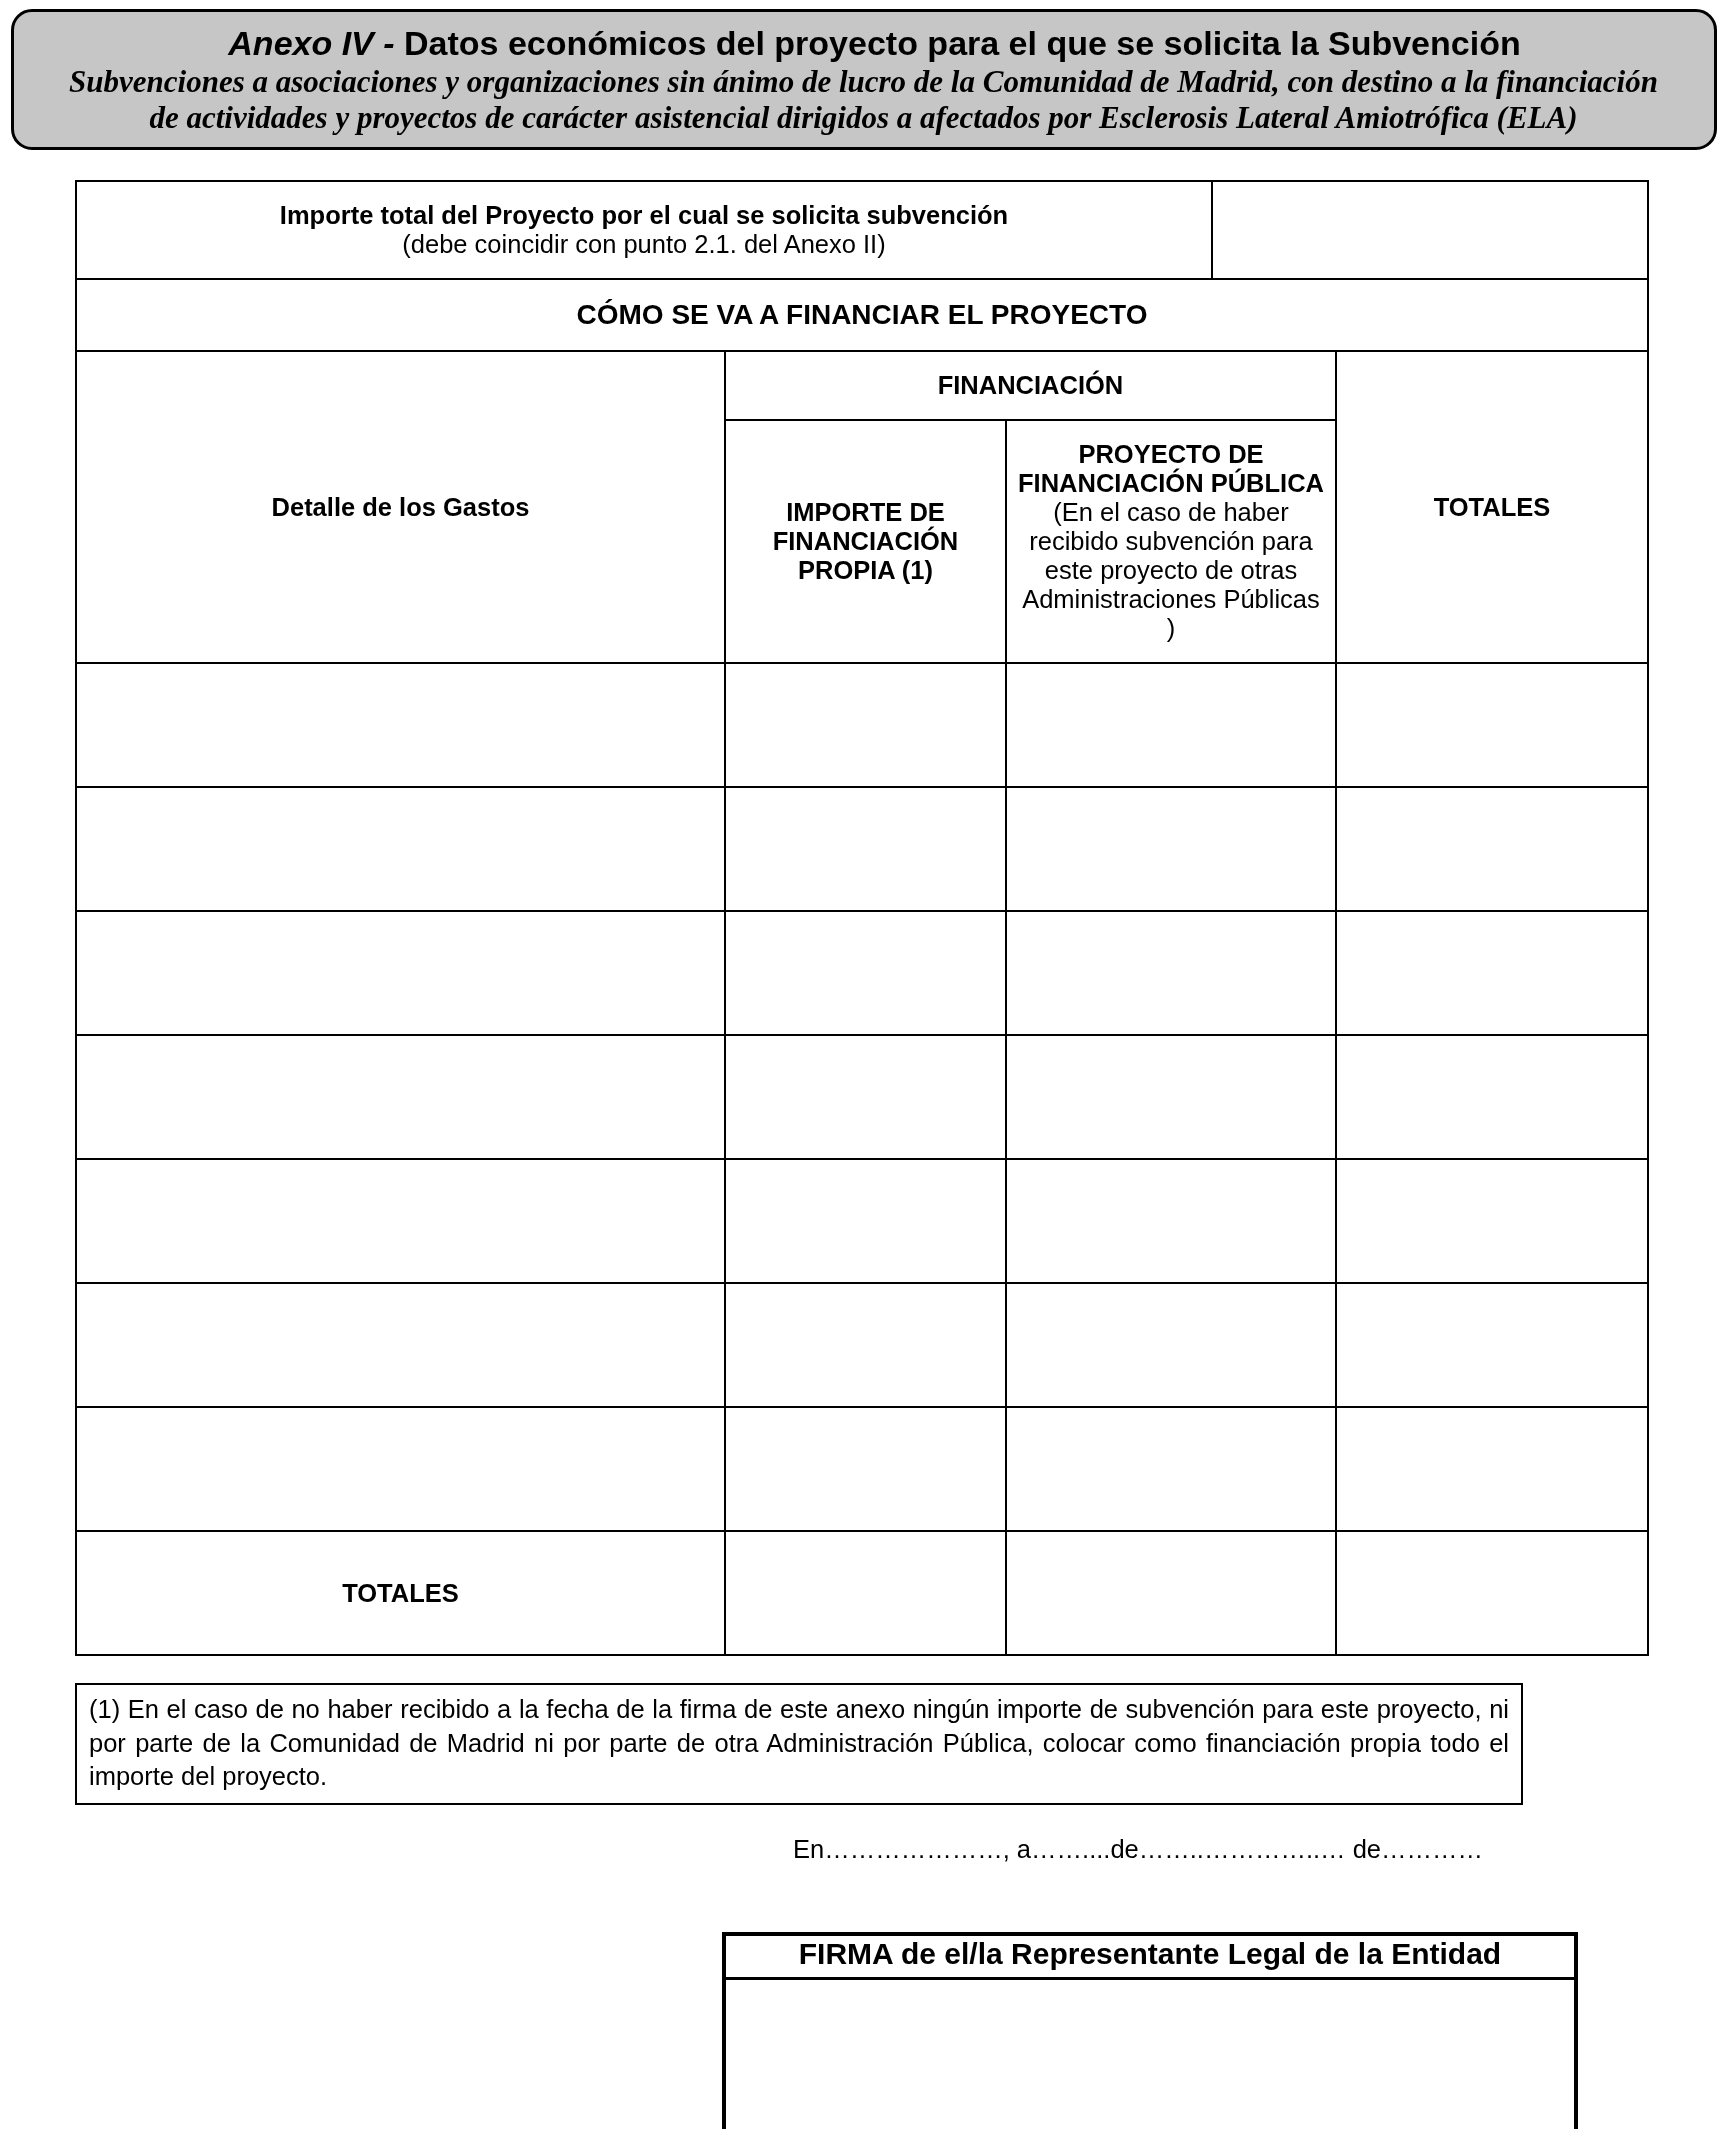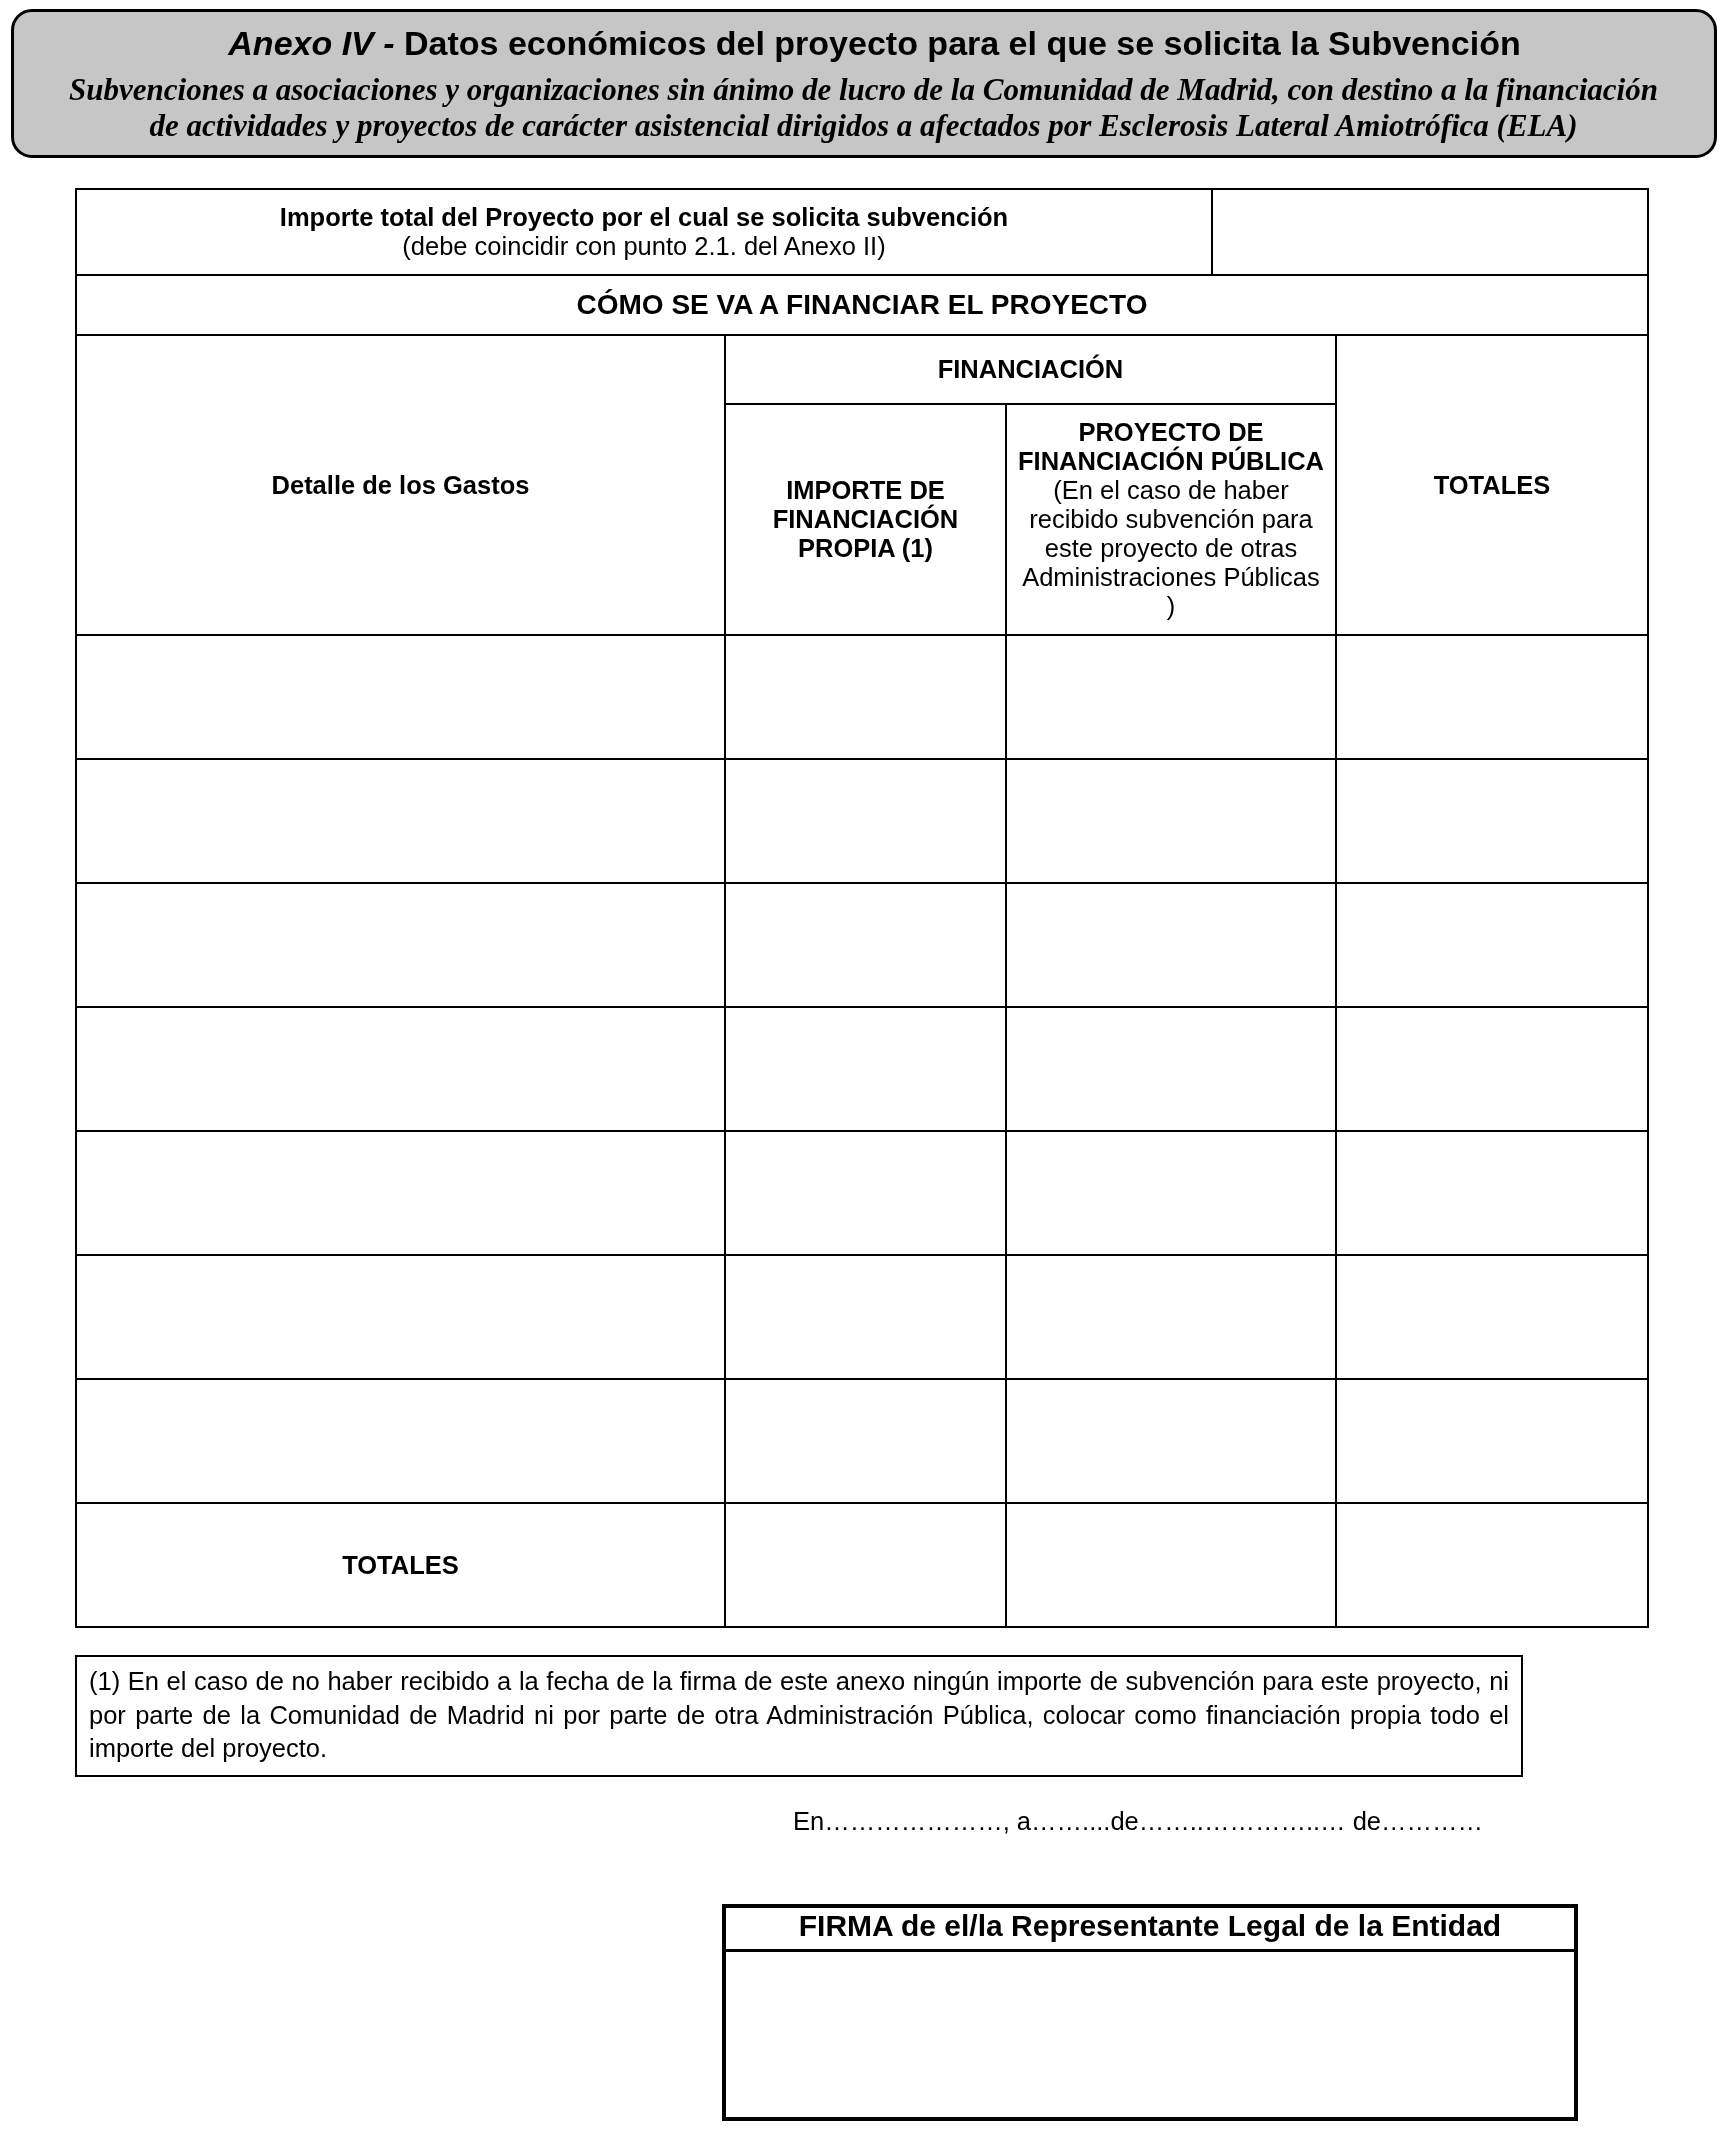--- a/index.html
+++ b/index.html
@@ -17,34 +17,34 @@
     border:3px solid #000;
     border-radius:21px;
     padding:12px 45px 12px;
     text-align:center;
   }
   .title { font-size:34px; font-weight:bold; line-height:1.12; max-width:1424px; margin:0 auto; }
   .title .annex { font-style:italic;margin-left:22px; }
   .subtitle {
     font-family:"Liberation Serif", serif;
     font-style:italic; font-weight:bold;
-    font-size:31px; line-height:1.15; margin-top:10px;text-align:center;
+    font-size:31px; line-height:1.15; margin-top:2px;text-align:center;
   }
 
   
   table.main-table {
     margin:30px 0 0 75px;
     width:1571px;
     border-collapse:collapse;
     table-layout:fixed;
   }
   .main-table td {
     border:2.2px solid #000;
     font-size:25.5px;
-    padding:13px 9px;
+    padding:19px 9px;
     vertical-align:middle;
     text-align:center;
   }
   .bold { font-weight:bold; }
   .row-importe td { height:69px; }
   .cell-importe-label { text-align:left; }
   .row-section td { height:31px; }
   .section-title { font-size:28px; font-weight:bold; }
   .row-fin td { height:69px; }
   .cell-detalle { font-weight:bold; }

